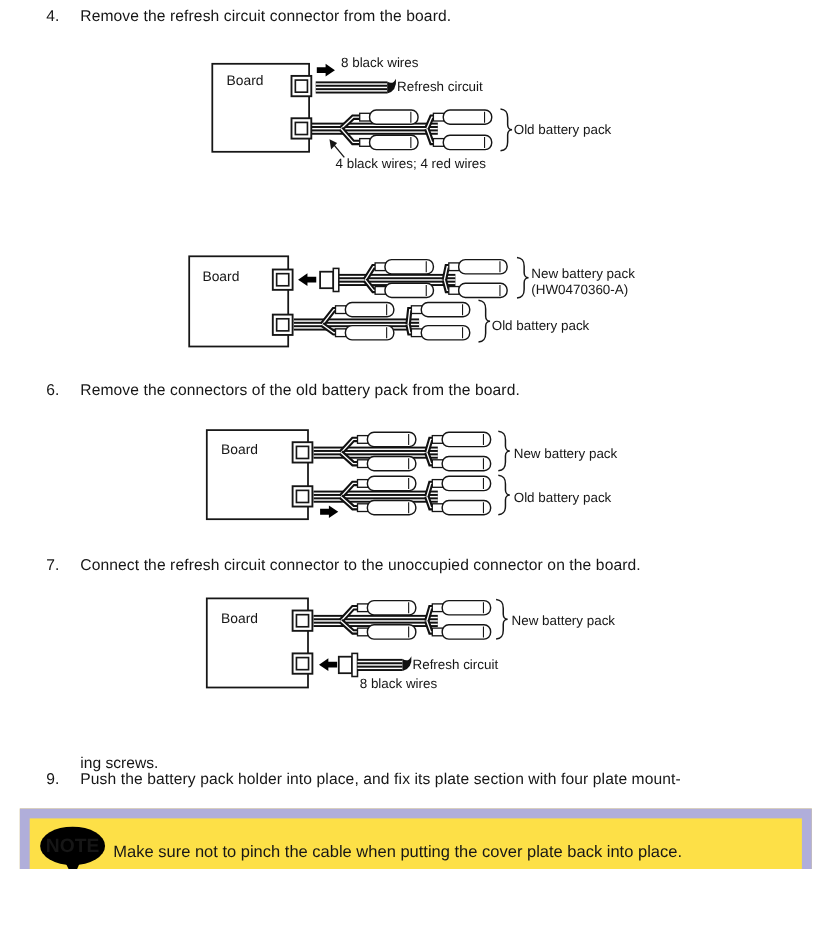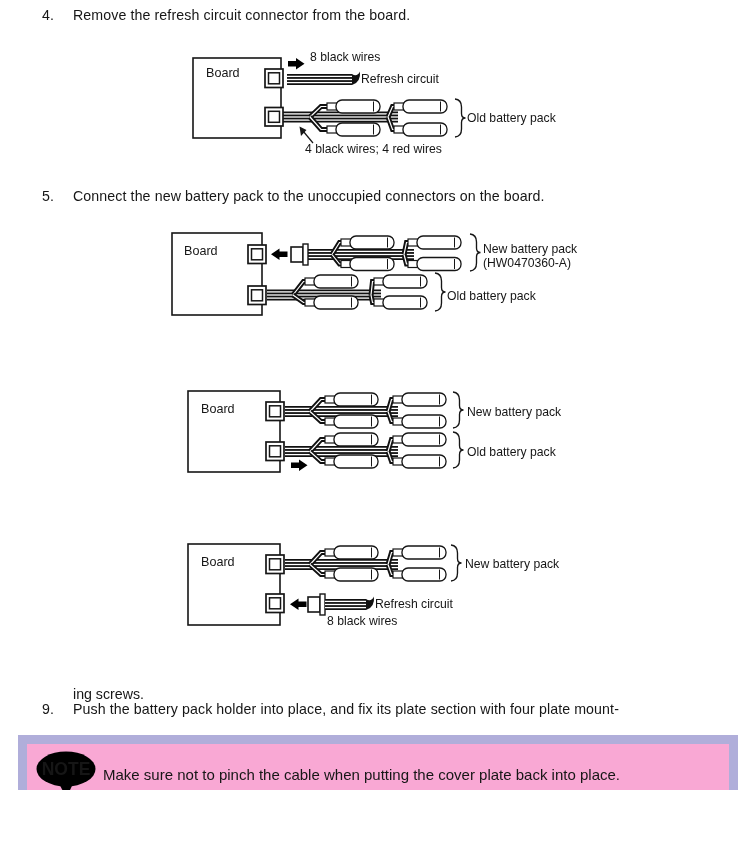--- a/index.html
+++ b/index.html
@@ -10,34 +10,37 @@
   .step .num{display:inline-block;width:31px;}
   .cont{position:absolute;left:73px;font-size:14.2px;white-space:nowrap;}
   svg.diagram{position:absolute;overflow:visible;}
   svg .board{fill:#fff;stroke:#161616;stroke-width:1.6;}
   svg text{fill:#161616;font-family:"Liberation Sans","DejaVu Sans",sans-serif;}
   .board-label{font-size:12.6px;}
   .dlabel{font-size:12.2px;}
   .brace{fill:none;stroke:#161616;stroke-width:1.35;}
   .ptr{stroke:#161616;stroke-width:1.2;}
   .note-box{position:absolute;left:18px;top:735px;width:702px;height:66px;
-            background:#f9a8d4;border:9px solid #b0aeda;}
+            background:#fde047;border:9px solid #b0aeda;}
   .note-icon{position:absolute;left:6px;top:4px;overflow:visible;}
   .note-text{position:absolute;left:76px;top:22px;font-size:15px;white-space:nowrap;}
 </style>
 </head>
 <body>
 
 <div id="page">
 
   <div class="step" style="top:5px">
     <span class="num">4.</span><span class="txt">Remove the refresh circuit connector from the board.</span>
   </div>
-  <div class="step" style="top:186px">
-    <span class="num">5.</span><span class="txt">Connect the new battery pack to the unoccupied connectors on the board.</span>
+  <div class="step" style="top:345px">
+    <span class="num">6.</span><span class="txt">Remove the connectors of the old battery pack from the board.</span>
+  </div>
+  <div class="step" style="top:504px">
+    <span class="num">7.</span><span class="txt">Connect the refresh circuit connector to the unoccupied connector on the board.</span>
   </div>
   <div class="step" style="top:699px">
     <span class="num">9.</span><span class="txt">Push the battery pack holder into place, and fix its plate section with four plate mount-</span>
   </div>
   <div class="cont" style="top:686px">ing screws.</div>
 
   <svg class="diagram" style="left:185px;top:42px" width="420" height="130" viewBox="185 42 420 130">
     <rect class="board" x="193" y="58" width="88" height="80"></rect>
     <text class="board-label" x="206" y="77">Board</text>
     <g>

